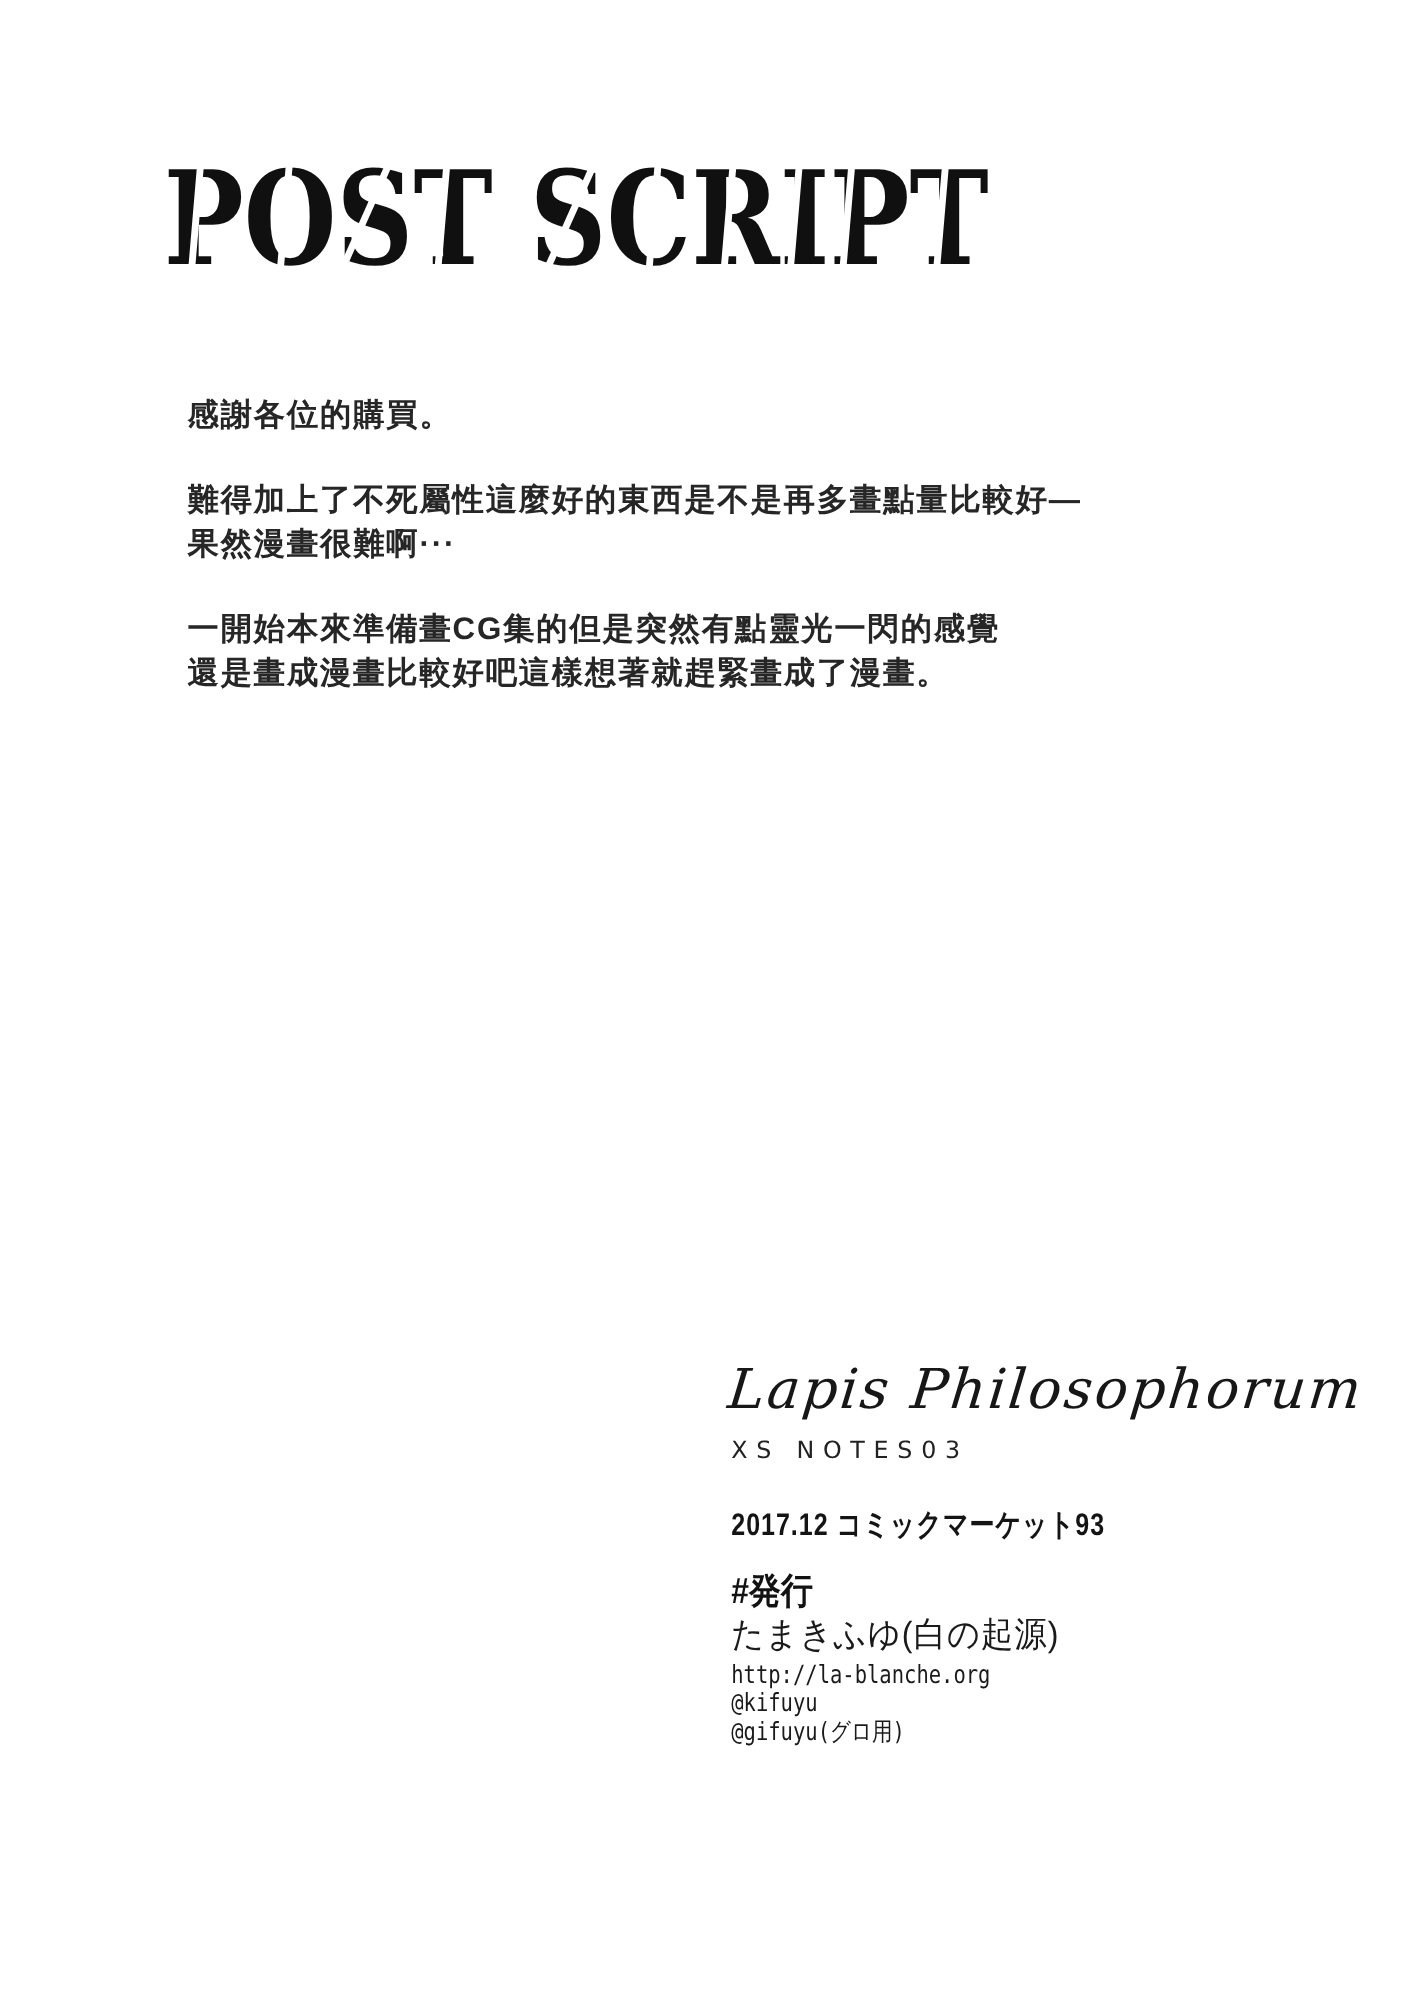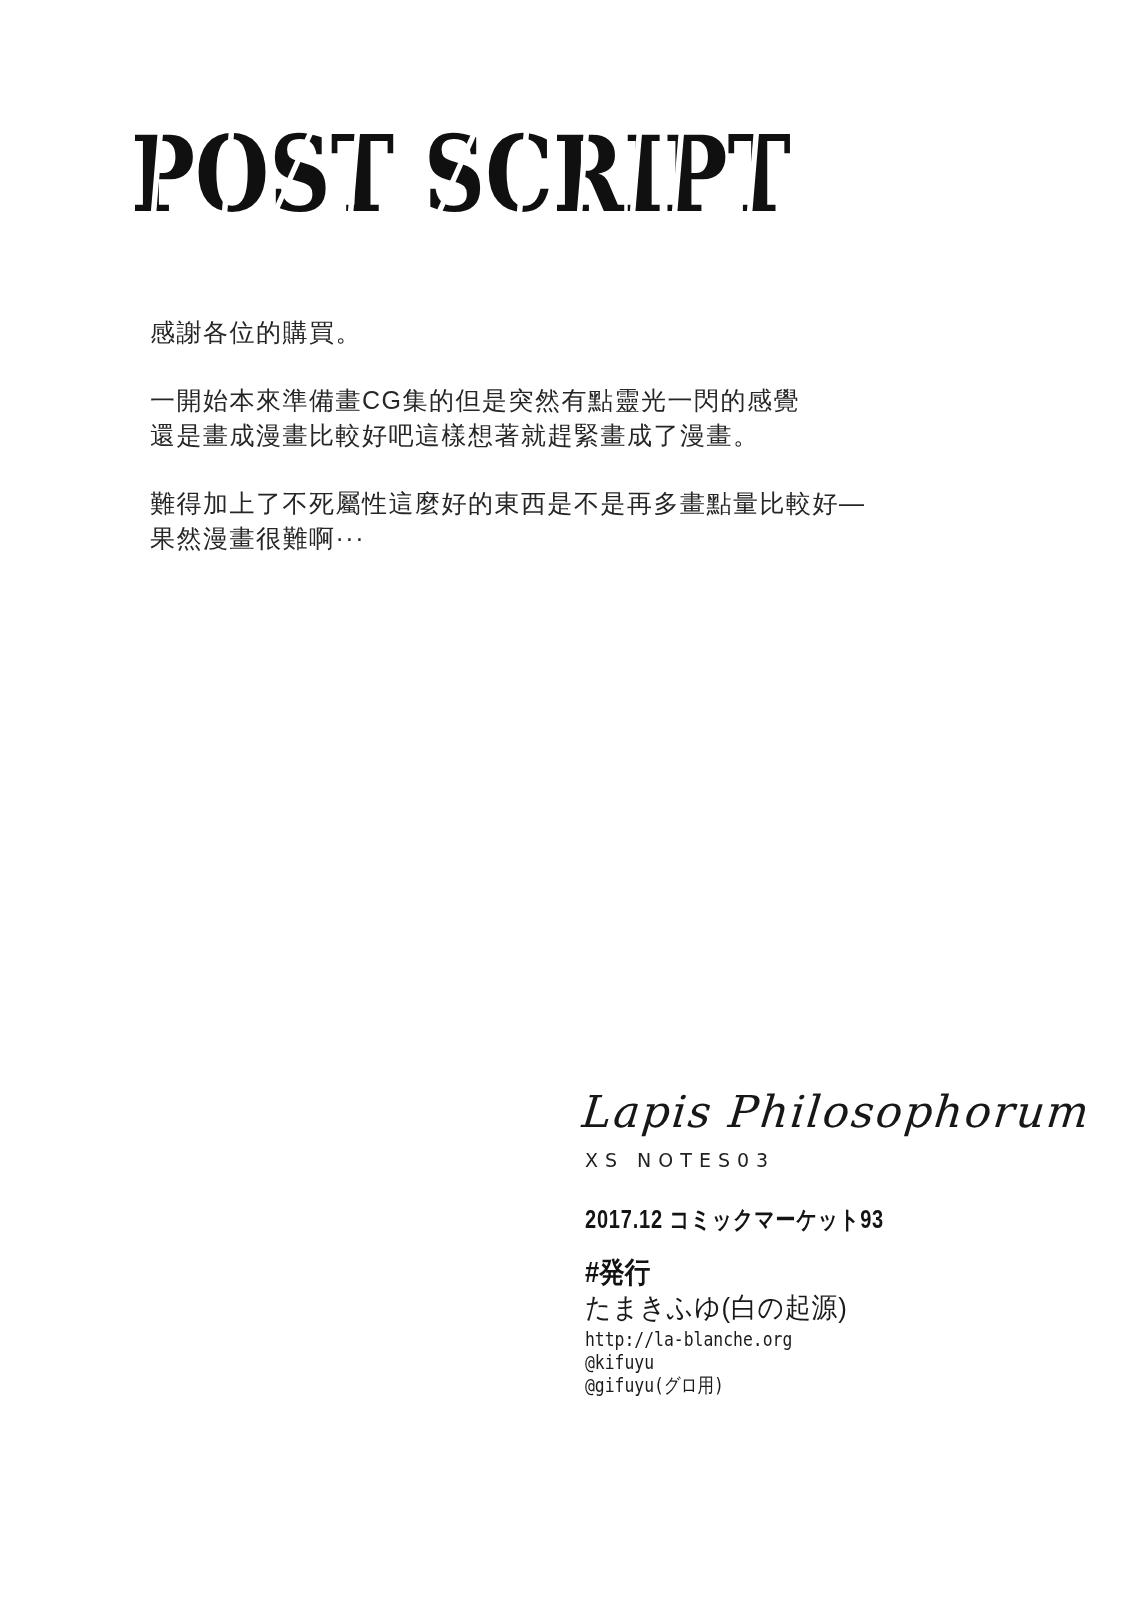--- a/index.html
+++ b/index.html
@@ -27,20 +27,21 @@
   .afterword {
     position: absolute;
     left: 150px;
     top: 315px;
     width: 760px;
     font-size: 25px;
     line-height: 35px;
     letter-spacing: 1.5px;
     color: #262626;
     font-family: "Liberation Sans", sans-serif;
+    font-weight: bold;
   }
   .afterword p {
     margin: 0 0 33px 0;
     white-space: pre-line;
   }
   .colophon-item {
     position: absolute;
     color: #1c1c1c;
     white-space: nowrap;
   }
@@ -120,24 +121,24 @@
         <line x1="456" y1="4" x2="448" y2="98"></line>
         <line x1="509" y1="4" x2="501" y2="98"></line>
         <line x1="551" y1="4" x2="543" y2="98"></line>
         <line x1="626" y1="4" x2="618" y2="98"></line>
       </g>
     </svg>
   </div>
 
   <div class="afterword">
     <p>感謝各位的購買。</p>
+    <p>難得加上了不死屬性這麼好的東西是不是再多畫點量比較好—
+果然漫畫很難啊···</p>
     <p>一開始本來準備畫CG集的但是突然有點靈光一閃的感覺
 還是畫成漫畫比較好吧這樣想著就趕緊畫成了漫畫。</p>
-    <p>難得加上了不死屬性這麼好的東西是不是再多畫點量比較好—
-果然漫畫很難啊···</p>
   </div>
 
   <div class="colophon-item series-title">Lapis Philosophorum</div>
 
   <div class="colophon-item series-number">XS NOTES03</div>
 
   <div class="colophon-item event">2017.12 コミックマーケット93</div>
 
   <div class="colophon-item section-label">#発行</div>
 

